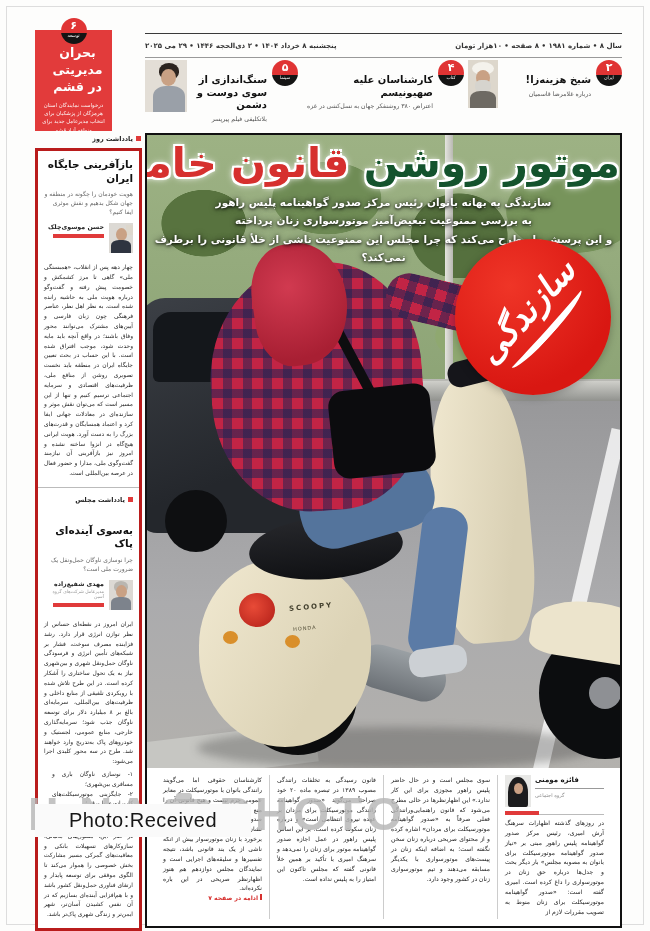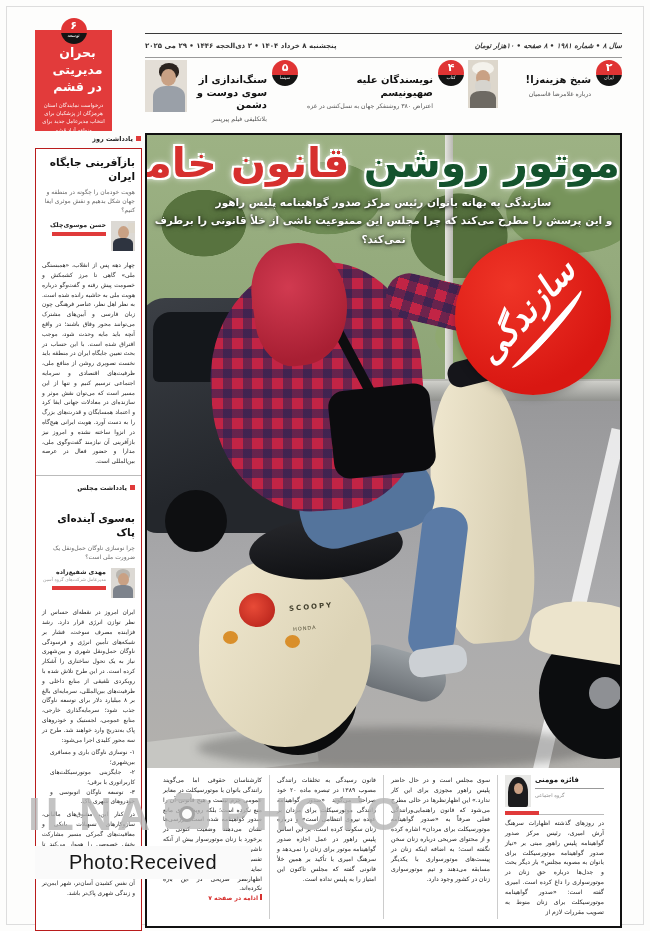--- a/index.html
+++ b/index.html
@@ -4,21 +4,21 @@
 <style>
   html,body{margin:0;padding:0;background:#fff;}
   *{box-sizing:border-box;}
   body{font-family:"DejaVu Sans",sans-serif;}
   .page{position:relative;width:650px;height:931px;background:#fdfdfc;overflow:hidden;direction:rtl;}
   .edge-frame{position:absolute;inset:6px;border:1px solid #ddd;pointer-events:none;}
 
   
   .rule{position:absolute;background:#3a3a3a;height:1px;}
   .header{position:absolute;left:145px;top:36px;width:477px;height:20px;display:flex;align-items:center;justify-content:space-between;direction:rtl;}
-  .hd-issue{font-size:7px;color:#333;font-weight:bold;font-style:italic;}
+  .hd-issue{font-size:7px;color:#333;font-weight:bold;}
   .hd-brand{font-size:9.5px;color:#d92f2c;font-weight:bold;}
   .hd-date{font-size:7px;color:#333;font-weight:bold;}
 
   
   .ncircle{width:26px;height:26px;border-radius:50%;background:linear-gradient(180deg,#e03434 0 58%,#141414 58% 100%);color:#fff;display:flex;flex-direction:column;align-items:center;flex:0 0 auto;overflow:hidden;}
   .ncircle .num{font-size:11px;font-weight:bold;line-height:15px;}
   .ncircle .sec{font-size:4.5px;line-height:6px;}
 
   
   .promo{position:absolute;left:35px;top:30px;width:77px;height:101px;background:#e23b3b;color:#fff;text-align:center;padding-top:15px;}
@@ -111,39 +111,39 @@
   .author-photo{width:26px;height:32px;background:#e8e8e6;position:relative;overflow:hidden;flex:0 0 auto;}
   .chador{position:absolute;left:3px;top:2px;width:20px;height:30px;background:#1c1c1e;border-radius:50% 50% 10% 10%;}
   .chador-face{position:absolute;left:9px;top:8px;width:9px;height:11px;background:#caa084;border-radius:50%;}
   .redbar{position:absolute;left:0;bottom:-1px;width:34px;height:4px;background:#e03a3a;}
   .more{color:#d6302e;font-weight:bold;}
   .more-bar{display:inline-block;width:2px;height:6px;background:#d6302e;margin-left:2px;}
 
   
   .sidebar-label{position:absolute;left:35px;top:135px;width:106px;text-align:right;font-size:6.5px;font-weight:bold;color:#222;}
   .sq{display:inline-block;width:5px;height:5px;background:#e03a3a;margin-left:3px;}
-  .sidebar{position:absolute;left:35px;top:148px;width:107px;height:783px;border:1px solid #b91c1c;background:#fff;padding:7px 6px;overflow:hidden;text-align:right;}
+  .sidebar{position:absolute;left:35px;top:148px;width:107px;height:783px;border:3px solid #b91c1c;background:#fff;padding:7px 6px;overflow:hidden;text-align:right;}
   .sb-title{font-size:10.5px;font-weight:bold;color:#111;line-height:1.3;}
   .sb-sub{font-size:6px;color:#666;line-height:1.5;margin-top:4px;}
   .sb-author-row{display:flex;direction:rtl;gap:5px;margin-top:7px;align-items:flex-start;position:relative;height:34px;}
   .sb-author-meta{flex:1;}
   .sb-author-name{font-size:6.3px;font-weight:bold;color:#222;}
   .sb-author-role{font-size:4.6px;color:#999;margin-top:2px;}
   .sb-redbar{height:4px;background:#e03a3a;width:85%;margin-top:4px;}
   .sb-photo{width:24px;height:30px;background:#dcd9d4;position:relative;overflow:hidden;flex:0 0 auto;}
   .sb-body{font-size:5.9px;line-height:1.66;color:#222;text-align:justify;margin-top:6px;}
   .sb-div{height:1px;background:#bbb;margin:8px -6px;}
   .prelines{white-space:pre-line;padding-left:8px;}
 
   
   .watermark{position:absolute;left:28px;top:782px;width:310px;height:64px;display:flex;align-items:center;gap:10px;z-index:9;color:rgba(182,182,182,.82);font-family:"Liberation Sans",sans-serif;font-weight:bold;letter-spacing:5px;font-size:46px;}
   .cam{position:relative;width:44px;height:30px;background:rgba(182,182,182,.75);border-radius:5px;flex:0 0 auto;}
   .cam:before{content:"";position:absolute;left:11px;top:-6px;width:16px;height:8px;background:rgba(182,182,182,.75);border-radius:3px 3px 0 0;}
   .cam-lens{position:absolute;left:14px;top:7px;width:16px;height:16px;border-radius:50%;background:#fdfdfc;border:3px solid rgba(140,140,140,.8);}
-  .credit{position:absolute;left:35px;top:846px;width:216px;height:33px;background:#fafafa;z-index:10;display:flex;align-items:center;justify-content:center;font-family:"Liberation Sans",sans-serif;font-size:20px;color:#161616;letter-spacing:.5px;}
+  .credit{position:absolute;left:35px;top:804px;width:216px;height:33px;background:#fafafa;z-index:10;display:flex;align-items:center;justify-content:center;font-family:"Liberation Sans",sans-serif;font-size:20px;color:#161616;letter-spacing:.5px;}
 </style>
 </head>
 <body>
 
 <div class="page">
   <div class="edge-frame"></div>
 
   <div class="rule" style="left:145px;top:33px;width:477px;"></div>
   <div class="rule" style="left:145px;top:57px;width:477px;background:#999;"></div>
 
@@ -178,21 +178,21 @@
       <div class="shirt" style="left:2px;top:31px;width:26px;height:17px;background:#6e6a63;"></div>
     </div>
   </div>
 
   <div class="teaser" style="left:302px;width:162px;">
     <div class="ncircle">
       <span class="num">۴</span>
       <span class="sec">کتاب</span>
     </div>
     <div class="t-text" style="flex:1;">
-      <div class="t-title">نویسندگان علیه صهیونیسم</div>
+      <div class="t-title">کارشناسان علیه صهیونیسم</div>
       <div class="t-sub">اعتراض ۳۸۰ روشنفکر جهان به نسل‌کشی در غزه</div>
     </div>
   </div>
 
   <div class="teaser" style="left:145px;width:153px;">
     <div class="ncircle">
       <span class="num">۵</span>
       <span class="sec">سینما</span>
     </div>
     <div class="t-text" style="flex:1;">
@@ -249,20 +249,21 @@
       <div class="braid"></div>
       <div class="scarf"></div>
 
       <div class="headline">
         <span class="hl-black">موتور روشن</span>
         <span> </span>
         <span class="hl-red">قانون خاموش</span>
       </div>
       <div class="deck">
         <div>سازندگی به بهانه بانوان رئیس مرکز صدور گواهینامه پلیس راهور</div>
+        <div>به بررسی ممنوعیت تبعیض‌آمیز موتورسواری زنان پرداخته</div>
         <div>و این پرسش را مطرح می‌کند که چرا مجلس این ممنوعیت ناشی از خلأ قانونی را برطرف نمی‌کند؟</div>
       </div>
 
       <div class="logo-circle">
         <div class="logo-rot">
           <div class="logo-text">سازندگی</div>
           <div class="logo-swash"></div>
         </div>
       </div>
     </div>

